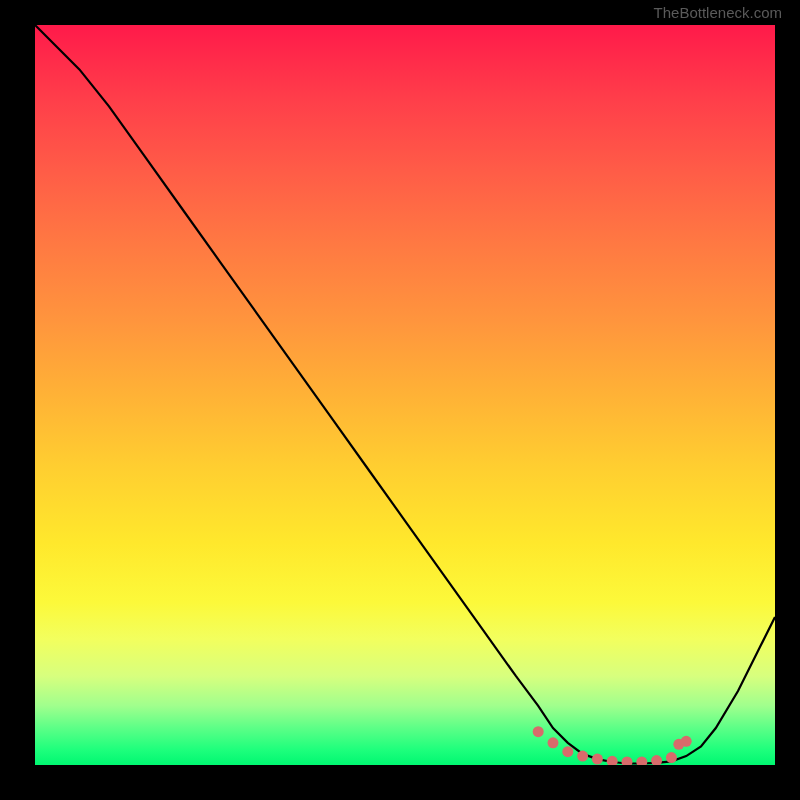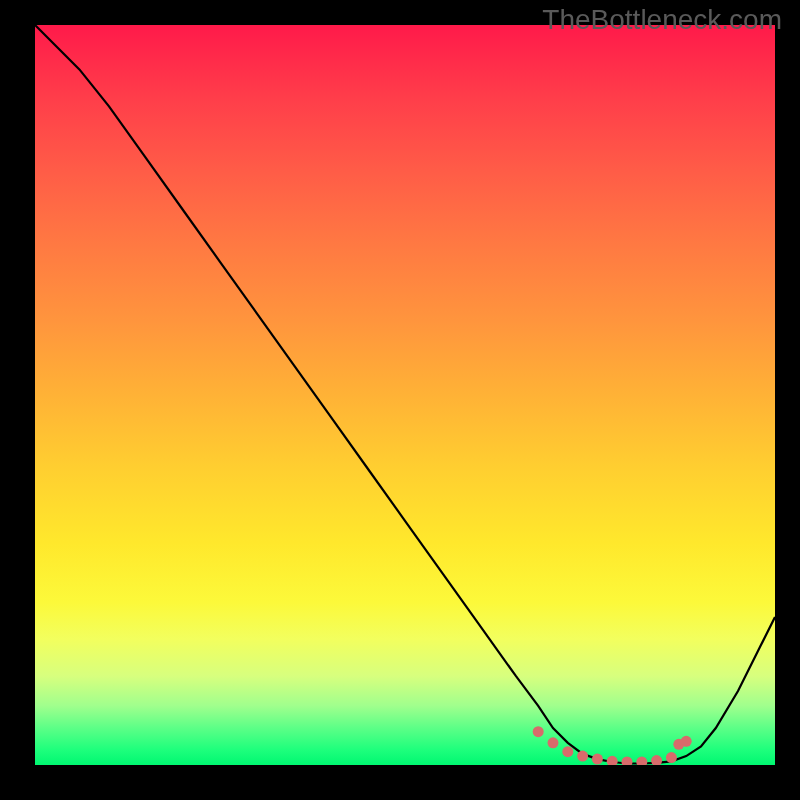--- a/index.html
+++ b/index.html
@@ -8,21 +8,21 @@
     height: 800px;
     background: #000;
     position: relative;
     font-family: Arial, sans-serif;
   }
   .watermark {
     position: absolute;
     top: 4px;
     right: 18px;
     color: #5a5a5a;
-    font-size: 28px;
+    font-size: 15px;
     font-weight: 500;
     z-index: 10;
   }
   .plot-area {
     position: absolute;
     left: 35px;
     top: 25px;
     width: 740px;
     height: 740px;
     background: linear-gradient(to bottom,

